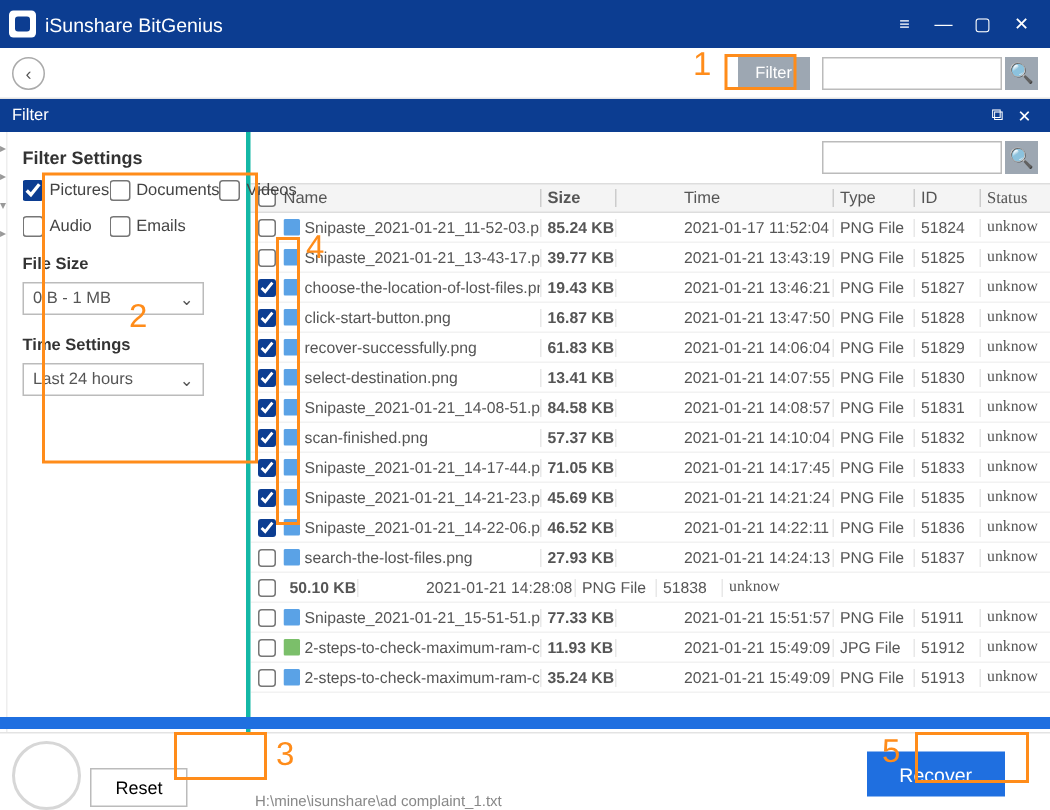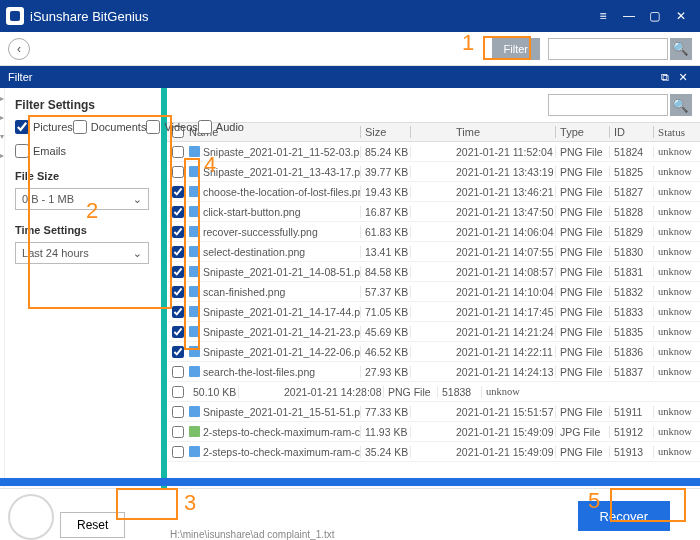--- a/index.html
+++ b/index.html
@@ -25,38 +25,38 @@
   .panel-header .spacer { flex: 1; }
   .panel-close { width: 18px; text-align: center; }
 
   .body-row { display: flex; height: 400px; }
 
   
   .treecol { width: 18px; border-right: 1px solid #eee; padding-top: 6px; }
   .tree-toggle { font-size: 8px; color: #999; text-align: center; margin-bottom: 10px; }
 
   
-  .filter-panel { width: 162px; padding: 10px 12px 10px 10px; position: relative; border-right: 6px solid #14b8a6; }
+  .filter-panel { width: 162px; padding: 10px 28px 10px 10px; position: relative; border-right: 3px solid #14b8a6; }
   .fp-title { font-weight: bold; font-size: 12px; margin-bottom: 8px; }
-  .chk-grid { display: grid; grid-template-columns: 1fr 1fr 1fr 1fr; row-gap: 10px; margin-bottom: 12px; }
+  .chk-grid { display: grid; grid-template-columns: 1fr 1fr 1fr; row-gap: 10px; margin-bottom: 12px; }
   .chk { display: flex; align-items: center; gap: 4px; font-size: 11px; color: #444; }
   .chk input { accent-color: #0c3d91; width: 14px; height: 14px; }
   .section-label { font-weight: bold; font-size: 11px; margin-top: 4px; margin-bottom: 6px; }
   .combo { border: 1px solid #bbb; height: 22px; width: 100%; display: flex; align-items: center; justify-content: space-between; padding: 0 6px; font-size: 11px; color: #555; margin-bottom: 14px; }
 
   
   .table-area { flex: 1; display: flex; flex-direction: column; }
   .table-search { height: 34px; display: flex; align-items: center; justify-content: flex-end; padding: 0 12px; }
   .thead { display: flex; background: #f4f4f4; border-top: 1px solid #ddd; border-bottom: 1px solid #ddd; height: 20px; align-items: center; font-size: 11px; color: #555; }
   .tbody { flex: 1; overflow: hidden; }
   .trow { display: flex; height: 20px; align-items: center; font-size: 10.5px; color: #555; border-bottom: 1px solid #f2f2f2; }
   .c-chk { width: 22px; display: flex; justify-content: center; }
   .c-chk input { width: 12px; height: 12px; accent-color: #0c3d91; }
   .c-name { width: 172px; display: flex; align-items: center; gap: 3px; overflow: hidden; white-space: nowrap; border-right: 1px solid #e8e8e8; padding-right: 3px; }
-  .c-size { width: 50px; padding-left: 4px; border-right: 1px solid #e8e8e8; }
+  .c-size { width: 50px; padding-left: 4px; border-right: 1px solid #e8e8e8; font-weight: bold; }
   .c-time { width: 104px; padding-left: 4px; border-right: 1px solid #e8e8e8; margin-left: 41px; }
   .c-type { width: 54px; padding-left: 4px; border-right: 1px solid #e8e8e8; }
   .c-id { width: 44px; padding-left: 4px; border-right: 1px solid #e8e8e8; }
   .c-status { width: 50px; padding-left: 4px; font-family: Liberation Serif, serif; }
   .file-ico { width: 11px; height: 11px; background: #5aa2e6; border-radius: 1px; flex-shrink: 0; }
   .file-ico.jpg { background: #7bbf6a; }
   .thead .c-name, .thead .c-size, .thead .c-time, .thead .c-type, .thead .c-id, .thead .c-status { border-right: 1px solid #ccc; }
 
   
   .bottom { position: relative; height: 56px; border-top: 1px solid #e3e3e3; display: flex; align-items: flex-end; padding: 6px 20px; }
@@ -168,21 +168,21 @@
     <div class="tbody" id="tbody">
         <div class="trow">
           <div class="c-chk">
             <input type="checkbox" style="">
           </div>
           <div class="c-name">
             <span class="file-ico "></span>
             <span>Snipaste_2021-01-21_11-52-03.png</span>
           </div>
           <div class="c-size">85.24 KB</div>
-          <div class="c-time">2021-01-21 11:52:04</div>
+          <div class="c-time">2021-01-17 11:52:04</div>
           <div class="c-type">PNG File</div>
           <div class="c-id">51824</div>
           <div class="c-status">unknow</div>
         </div>
         <div class="trow">
           <div class="c-chk">
             <input type="checkbox" style="">
           </div>
           <div class="c-name">
             <span class="file-ico "></span>

